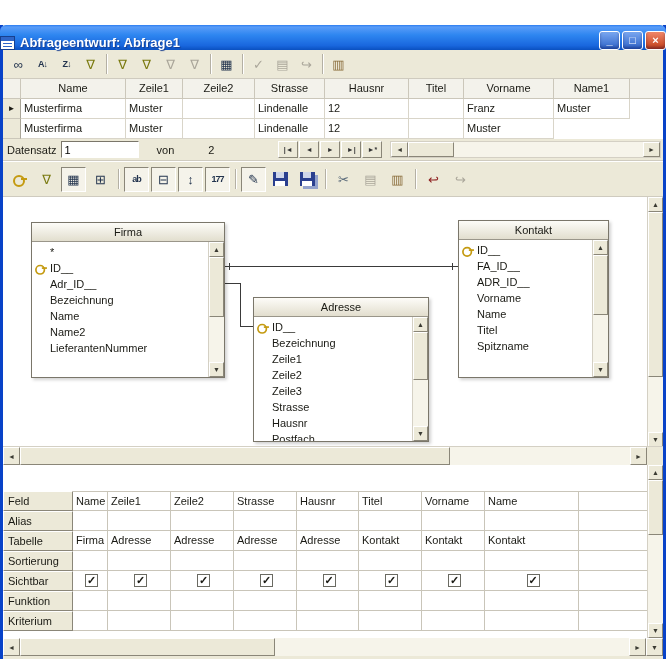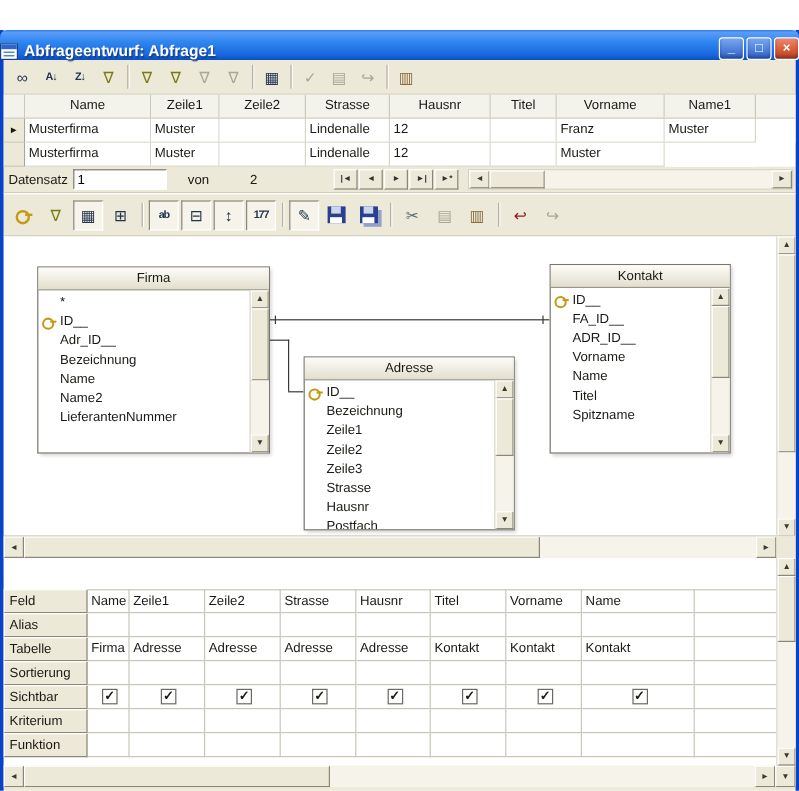--- a/index.html
+++ b/index.html
@@ -428,33 +428,33 @@
             </div>
           <div class="qc">
               <div class="cb">✓</div>
             </div>
           <div class="qc">
               <div class="cb">✓</div>
             </div>
           <div class="qf"></div>
         </div>
         <div class="qrow">
+          <div class="qh">Funktion</div>
+          <div class="qc"></div>
+            <div class="qc"></div>
+          <div class="qc"></div>
+            <div class="qc"></div>
+          <div class="qc"></div>
+            <div class="qc"></div>
+          <div class="qc"></div>
+            <div class="qc"></div>
+          <div class="qf"></div>
+        </div>
+        <div class="qrow">
           <div class="qh">Kriterium</div>
-          <div class="qc"></div>
-            <div class="qc"></div>
-          <div class="qc"></div>
-            <div class="qc"></div>
-          <div class="qc"></div>
-            <div class="qc"></div>
-          <div class="qc"></div>
-            <div class="qc"></div>
-          <div class="qf"></div>
-        </div>
-        <div class="qrow">
-          <div class="qh">Funktion</div>
           <div class="qc"></div>
             <div class="qc"></div>
           <div class="qc"></div>
             <div class="qc"></div>
           <div class="qc"></div>
             <div class="qc"></div>
           <div class="qc"></div>
             <div class="qc"></div>
           <div class="qf"></div>
         </div>

